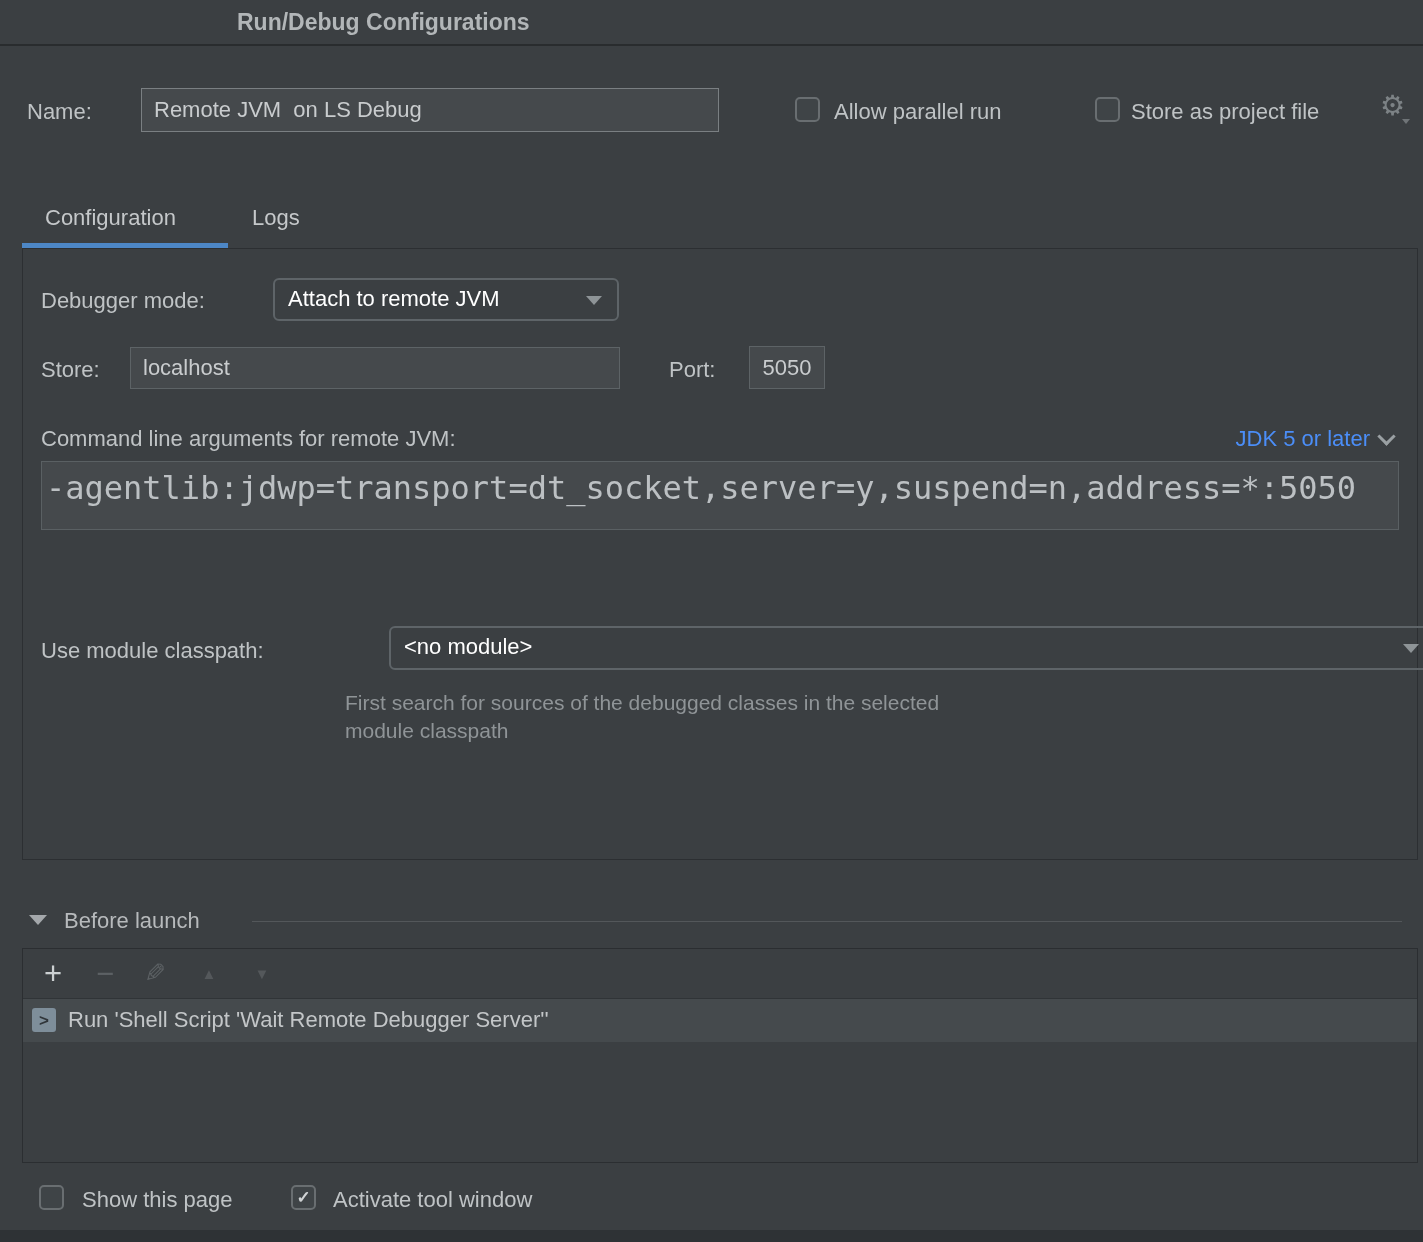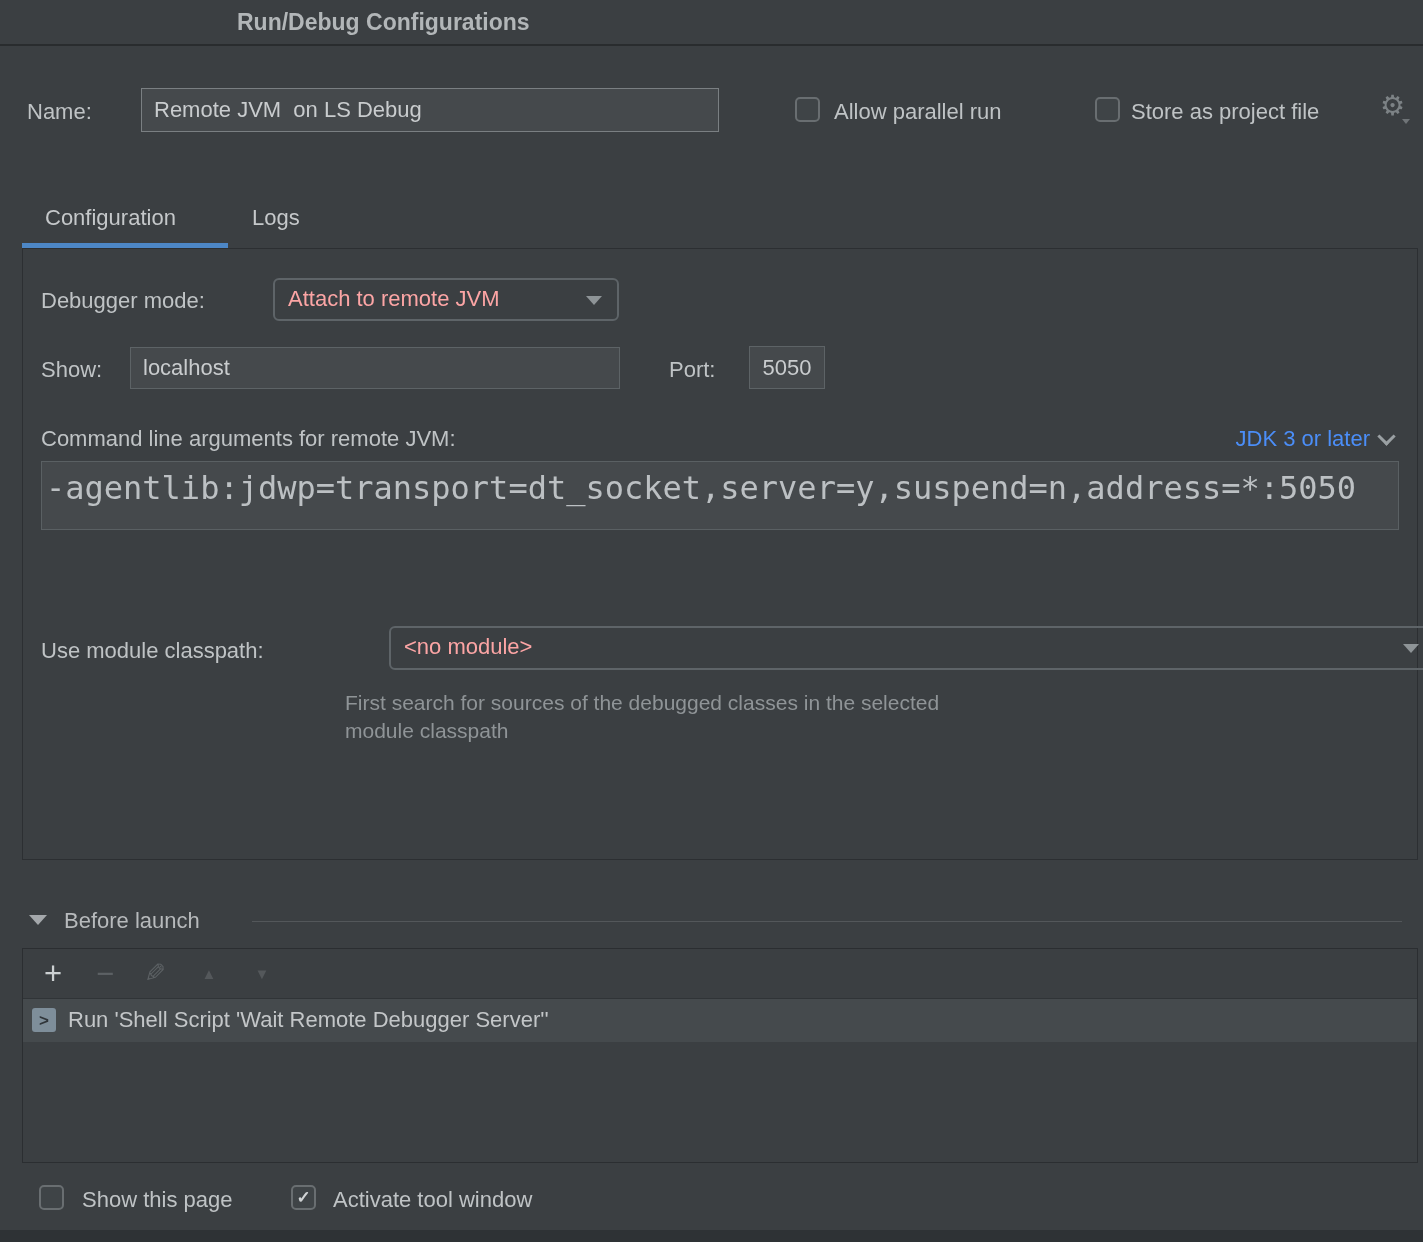--- a/index.html
+++ b/index.html
@@ -34,21 +34,21 @@
 
   
   .tab { position:absolute; top:205px; font-size:22px; color:#c5c8ca; white-space:nowrap; }
   #tab-configuration { left:45px; }
   #tab-logs { left:252px; }
   #tab-underline { position:absolute; left:22px; top:243px; width:206px; height:5px; background:#4d87c6; }
 
   
   #config-panel { position:absolute; left:22px; top:248px; width:1394px; height:610px; border:1px solid #2c2f32; }
   .select { position:absolute; border:2px solid #5e6468; border-radius:6px; background:transparent; }
-  .sel-text { position:absolute; left:13px; top:50%; transform:translateY(-52%); font-size:22px; color:#fca5a5; white-space:pre; }
+  .sel-text { position:absolute; left:13px; top:50%; transform:translateY(-52%); font-size:22px; color:#ffffff; white-space:pre; }
   .dd-arrow { position:absolute; right:15px; top:50%; margin-top:-4px; width:0; height:0;
     border-left:8px solid transparent; border-right:8px solid transparent; border-top:9px solid #8e9497; }
 
   #dm-label   { left:18px; top:39px; }
   #dm-select  { left:250px; top:29px; width:342px; height:39px; }
   #host-label { left:18px; top:108px; }
   #host-input { left:107px; top:98px; width:464px; height:40px; }
   #port-label { left:646px; top:108px; }
   #port-input { left:726px; top:97px; width:66px; height:41px; text-align:center; padding:0 4px; }
   #cmd-label  { left:18px; top:177px; }
@@ -121,30 +121,30 @@
   <div id="tab-underline"></div>
 
   <div id="config-panel">
 
     <span id="dm-label" class="lbl">Debugger mode:</span>
     <div id="dm-select" class="select">
       <span class="sel-text">Attach to remote JVM</span>
       <span class="dd-arrow"></span>
     </div>
 
-    <span id="host-label" class="lbl">Show:</span>
+    <span id="host-label" class="lbl">Store:</span>
     <input id="host-input" class="text-input" type="text" value="localhost" style="">
 
     <span id="port-label" class="lbl">Port:</span>
     <input id="port-input" class="text-input" type="text" value="5050" style="">
 
     <span id="cmd-label" class="lbl">Command line arguments for remote JVM:</span>
 
     <div id="jdk-link-wrap">
-      <span id="jdk-link">JDK 3 or later</span>
+      <span id="jdk-link">JDK 5 or later</span>
       <span id="jdk-chevron"></span>
     </div>
 
     <div id="cmd-textarea">-agentlib:jdwp=transport=dt_socket,server=y,suspend=n,address=*:5050</div>
 
 
     <span id="module-label" class="lbl">Use module classpath:</span>
     <div id="module-select" class="select">
       <span class="sel-text">&lt;no module&gt;</span>
       <span class="dd-arrow"></span>

